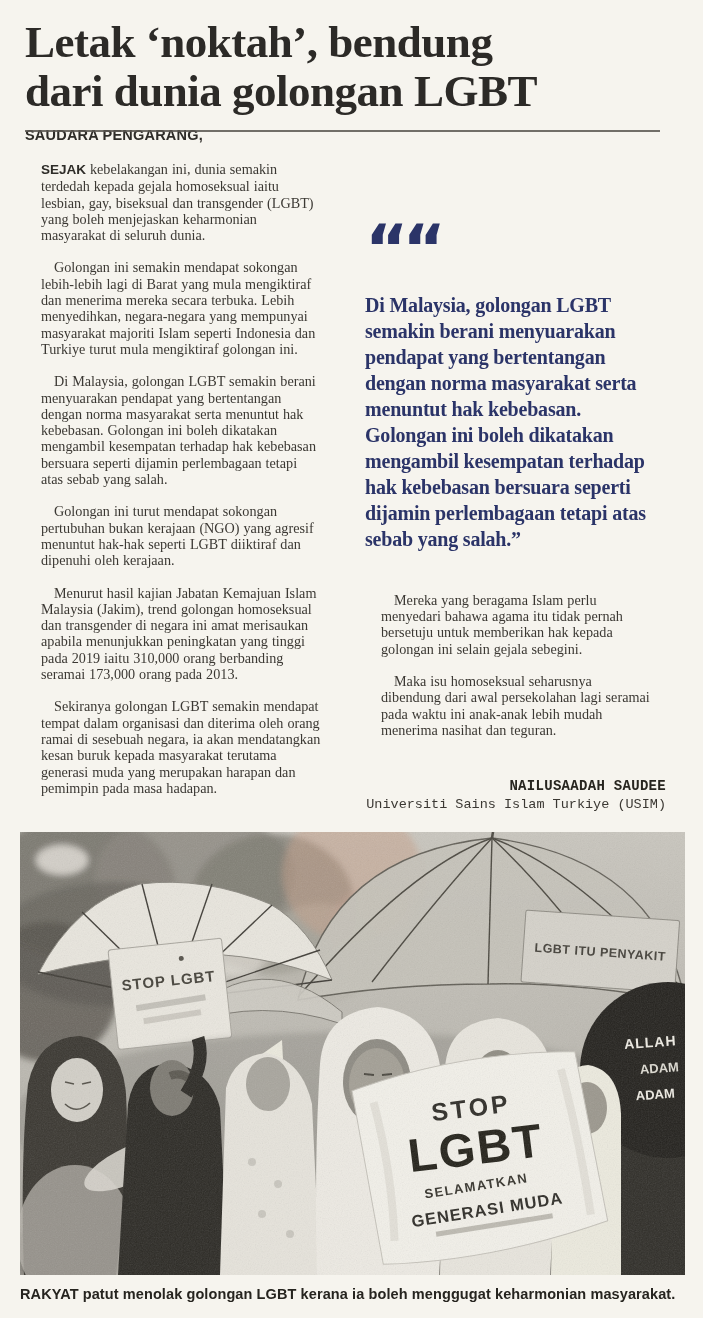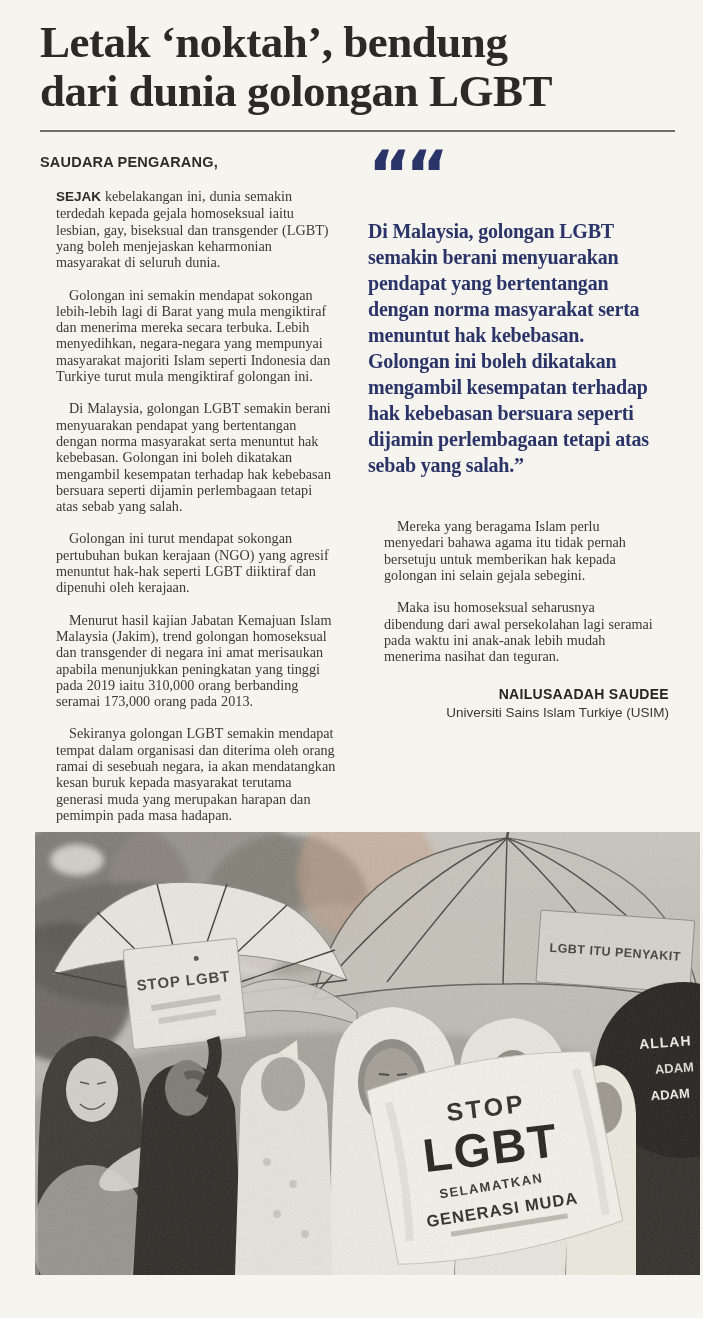--- a/index.html
+++ b/index.html
@@ -4,42 +4,43 @@
 <style>
   html,body { margin:0; padding:0; }
   body {
     width:703px; height:1318px;
     background:#f6f4ee;
     font-family:"Liberation Serif", serif;
     color:#3b3833;
     overflow:hidden;
   }
   .page { position:relative; width:703px; height:1318px; padding:0; box-sizing:border-box; }
-  .inner { padding:14px 33px 0 40px; }
+  .inner { padding:14px 33px 0 25px; }
 
   
   .headline {
     font-family:"Liberation Serif", serif;
     font-weight:700;
     font-size:45px;
     line-height:1.09;
     color:#2c2a27;
     letter-spacing:-0.5px;
     margin:4px 0 0 0;
   }
   .rule {
     border:none; border-top:2px solid #595650;
     margin:14px 0 0 0; width:635px; opacity:.85;
   }
 
   
   .columns {
-    display:flex; gap:16px;
+    display:flex; gap:28px;
     margin-top:22px;
     height:658px;
+    align-items:flex-end;
   }
   .col-left { width:312px; }
   .col-right { width:301px; }
 
   .salutation {
     font-family:"Liberation Sans", sans-serif;
     font-weight:700; font-size:14.5px; letter-spacing:.2px;
     color:#2e2c28; margin:0 0 18px 0;
   }
   .body-text p {
@@ -59,21 +60,21 @@
     letter-spacing:-6px; color:#2b3468;
     margin:2px 0 0 0; height:52px;
   }
   .pull-quote {
     font-family:"Liberation Serif", serif;
     font-weight:700; font-size:20px; line-height:26px;
     color:#2b3468; margin:10px 0 0 0; letter-spacing:-0.2px;
   }
   .col-right .body-text { margin-top:40px; }
 
-  .byline { margin-top:22px; text-align:right; font-family:Liberation Sans, sans-serif; }
+  .byline { margin-top:40px; text-align:right; font-family:Liberation Mono, monospace; }
   .byline .name { font-weight:700; font-size:14px; color:#27251f; letter-spacing:.3px; }
   .byline .affil { font-size:13.5px; color:#3b3833; margin-top:3px; }
 
   
   .photo-block { margin-top:20px; margin-left:-5px; width:665px; }
   .photo-frame { width:665px; height:443px; display:block; }
   .caption {
     font-family:"Liberation Sans", sans-serif;
     font-weight:700; font-size:14.5px; color:#26241f;
     margin-top:11px; letter-spacing:.1px;
@@ -263,16 +264,17 @@
           <text x="116" y="56" text-anchor="middle" font-family="Liberation Sans, sans-serif" font-size="25" font-weight="700" fill="#2e2c27" letter-spacing="3">STOP</text>
           <text x="116" y="104" text-anchor="middle" font-family="Liberation Sans, sans-serif" font-size="47" font-weight="700" fill="#232119" letter-spacing="2">LGBT</text>
           <text x="112" y="130" text-anchor="middle" font-family="Liberation Sans, sans-serif" font-size="13" font-weight="700" fill="#35332c" letter-spacing="1.5" transform="rotate(-2 112 130)">SELAMATKAN</text>
           <text x="120" y="156" text-anchor="middle" font-family="Liberation Sans, sans-serif" font-size="16.5" font-weight="700" fill="#2e2c27" letter-spacing="1" transform="rotate(-2 120 156)">GENERASI MUDA</text>
           <rect x="66" y="164" width="118" height="5" fill="#9a968c" opacity=".6" transform="rotate(-2 125 166)"></rect>
         </g>
 
         <rect width="665" height="443" filter="url(#grain)" opacity=".16"></rect>
       </svg>
 
+      <p class="caption">RAKYAT patut menolak golongan LGBT kerana ia boleh menggugat keharmonian masyarakat.</p>
     </div>
 
   </div>
 </div>
 
 </body></html>

